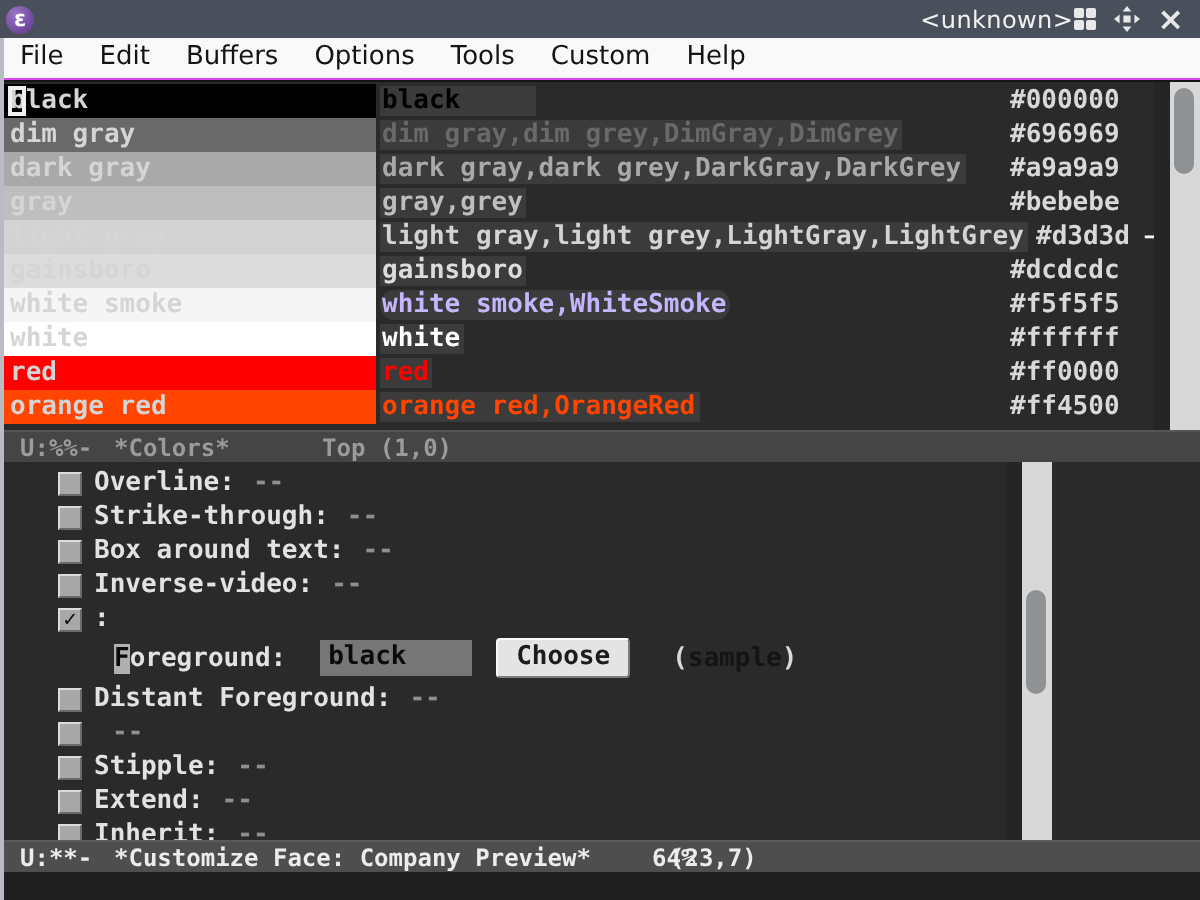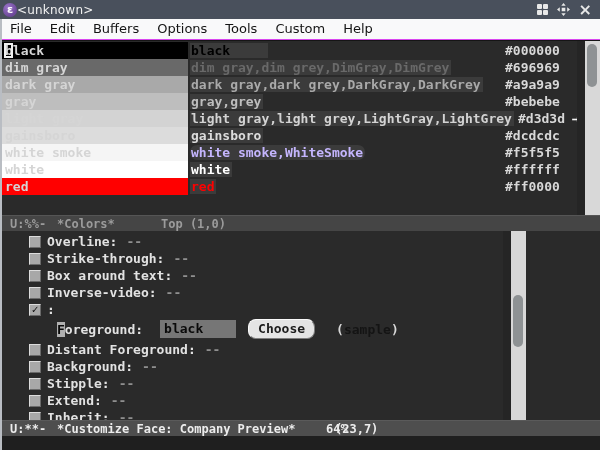--- a/index.html
+++ b/index.html
@@ -6,21 +6,21 @@
   html,body { width:600px; height:450px; overflow:hidden; }
   body { position:relative; background:#2a2a2a; font-family:"DejaVu Sans Mono", monospace; }
 
   
   .titlebar { position:absolute; top:0; left:0; width:600px; height:19px;
     background:#49505c; display:flex; align-items:center;
     font-family:"DejaVu Sans", sans-serif; font-size:12px; color:#f2f2f2; }
   .emacs-icon { width:14px; height:14px; border-radius:50%; margin-left:3px;
     background:radial-gradient(circle at 35% 30%, #9a74c8, #6d4899 70%);
     color:#fff; font-size:11px; font-weight:bold; line-height:13px; text-align:center; flex:0 0 auto;}
-  .title-text { flex:1; text-align:left; letter-spacing:0.2px; }
+  .title-text { flex:1; text-align:right; letter-spacing:0.2px; }
   .win-controls { display:flex; align-items:center; gap:9px; margin-right:8px; flex:0 0 auto; }
   .grid-icon { width:11px; height:11px; display:grid; grid-template-columns:5px 5px; grid-template-rows:5px 5px; gap:1px; cursor:pointer;}
   .grid-icon span { background:#e8e8e8; border-radius:1px; }
   .move-icon { width:13px; height:13px; cursor:pointer; }
   .close-icon { color:#e8e8e8; font-size:16px; line-height:13px; font-weight:bold; cursor:pointer; }
 
   
   .menubar { position:absolute; top:19px; left:0; width:600px; height:21px;
     background:#f9f9fa; border-bottom:1px solid #d946ef; display:flex; align-items:center;
     font-family:"DejaVu Sans", sans-serif; font-size:13px; color:#141414; padding-left:10px; }
@@ -75,21 +75,21 @@
   .tval { margin-left:9px; color:#8f8f8f; }
   .fg-row { position:absolute; left:0; width:585px; height:24px; display:flex;
     align-items:center; padding-left:57px; color:#e2e2e2; }
   .fg-label { display:inline-block; }
   .fg-label::first-letter { background:#b0b0b0; color:#0a0a0a; }
   .fg-field { margin-left:17px; width:76px; height:18px; line-height:18px;
     background:#767676; color:#0a0a0a; padding-left:4px; overflow:hidden; cursor:text; }
   .choose-btn { margin-left:12px; height:20px; line-height:18px; padding:0 9px;
     background:#e4e4e4; color:#1c1c1c; text-align:center; cursor:pointer;
     border-top:1px solid #fafafa; border-left:1px solid #fafafa;
-    border-right:1px solid #7d7d7d; border-bottom:1px solid #7d7d7d; border-radius:8px; }
+    border-right:1px solid #7d7d7d; border-bottom:1px solid #7d7d7d; border-radius:2px; }
   .sample-wrap { margin-left:21px; color:#d8d8d8; }
   .sample-text { color:#141414; }
 
   
   .echo-area { position:absolute; top:436px; left:0; width:600px; height:14px; background:#1f1f1f; }
   .frame-left { position:absolute; left:0; top:19px; width:2px; height:431px; background:#b9bdc3; z-index:40; }
 </style>
 </head>
 <body>
 
@@ -171,20 +171,25 @@
     <div class="names"><span style="color: rgb(255, 255, 255);">white</span></div>
     <div class="hexv">#ffffff</div>
   </div>
 
   <div class="crow" style="top:137px">
     <div class="swatch" style="background-color: rgb(255, 0, 0);">red</div>
     <div class="names"><span style="color: rgb(255, 0, 0);">red</span></div>
     <div class="hexv">#ff0000</div>
   </div>
 
+  <div class="crow" style="top:154px">
+    <div class="swatch" style="background-color: rgb(255, 69, 0);">orange red</div>
+    <div class="names"><span style="color: rgb(255, 69, 0);">orange red,OrangeRed</span></div>
+    <div class="hexv">#ff4500</div>
+  </div>
 
   <div class="fringe"></div>
   <div class="sb-track">
     <div class="sb-thumb" style="top:3px;height:43px"></div>
   </div>
 </div>
 
 <div class="modeline ml-inactive">
   <span class="ml-flags">U:%%-</span>
   <span class="ml-name">*Colors*</span>
@@ -226,21 +231,20 @@
     <span class="sample-wrap"><span>(</span><span class="sample-text">sample</span><span>)</span></span>
   </div>
 
   <div class="trow" style="top:110px">
     <div class="cb"></div>
     <span>Distant Foreground:</span>
     <span class="tval">--</span>
   </div>
   <div class="trow" style="top:127px">
     <div class="cb"></div>
-    <span>Background:</span>
     <span class="tval">--</span>
   </div>
   <div class="trow" style="top:144px">
     <div class="cb"></div>
     <span>Stipple:</span>
     <span class="tval">--</span>
   </div>
   <div class="trow" style="top:161px">
     <div class="cb"></div>
     <span>Extend:</span>

